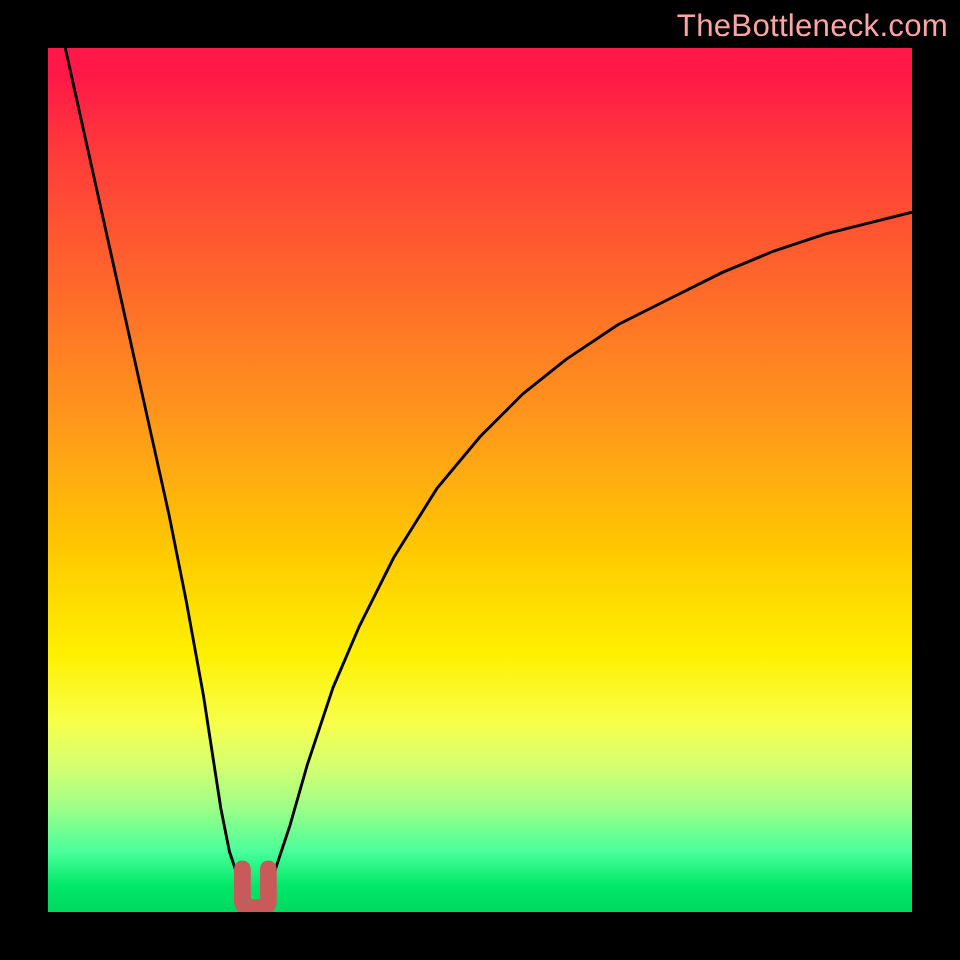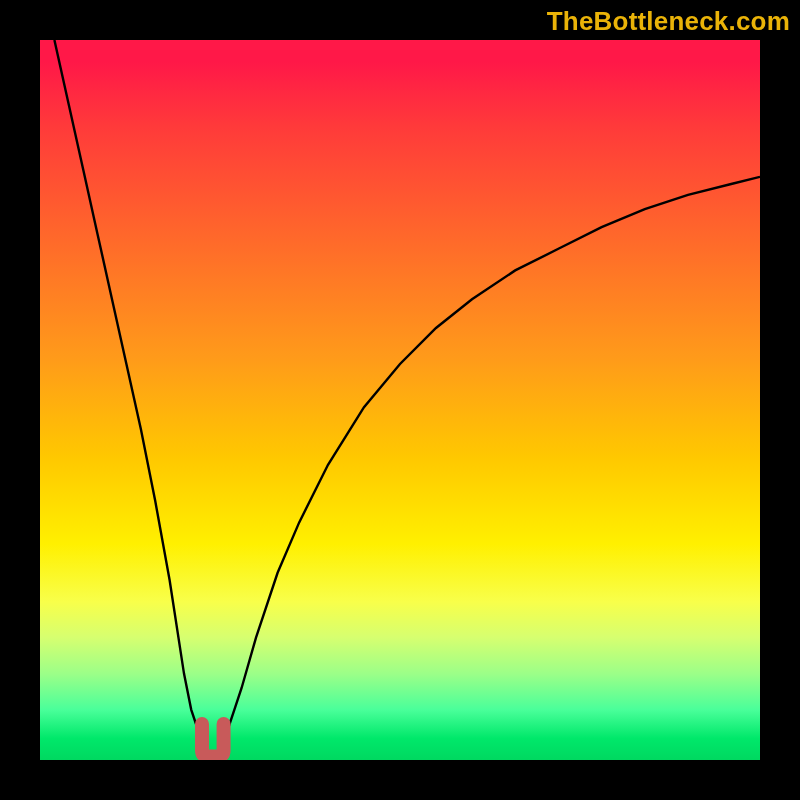--- a/index.html
+++ b/index.html
@@ -45,24 +45,24 @@
     position: absolute;
     left: 0;
     top: 0;
     width: 720px;
     height: 720px;
   }
   .watermark {
     position: absolute;
     top: 6px;
     right: 10px;
-    color: #eab308;
+    color: #fca5a5;
     font-size: 26px;
     letter-spacing: 0.2px;
-    font-weight: 700;
+    font-weight: 400;
     margin-left: 45px;
   }
 </style>
 </head>
 <body>
 
 <div class="frame">
   <div class="plot">
     <svg class="svg-layer" viewBox="0 0 720 720" preserveAspectRatio="none">
       <path id="left-branch" fill="none" stroke="#000" stroke-width="2.4" d="M14.40 0.00 L28.80 64.80 L43.20 129.60 L57.60 194.40 L72.00 259.20 L86.40 324.00 L100.80 388.80 L115.20 460.80 L129.60 540.00 L144.00 633.60 L151.20 669.60 L158.40 691.20 L165.60 705.60"></path>

